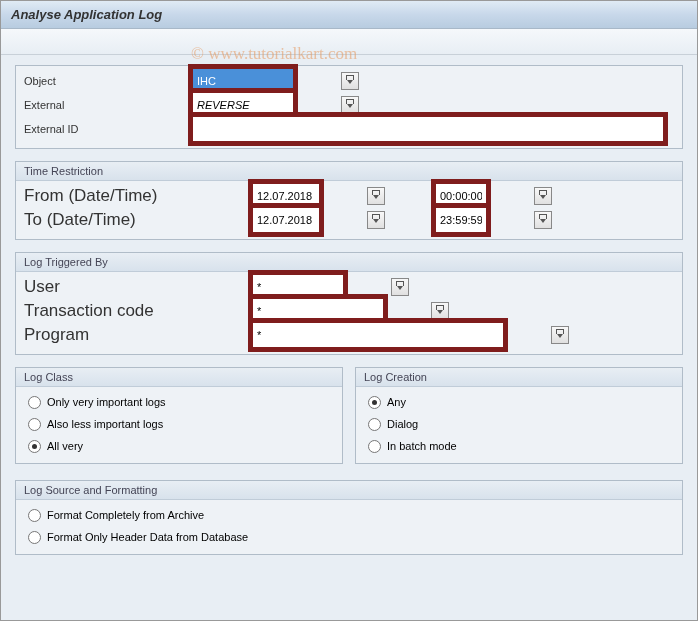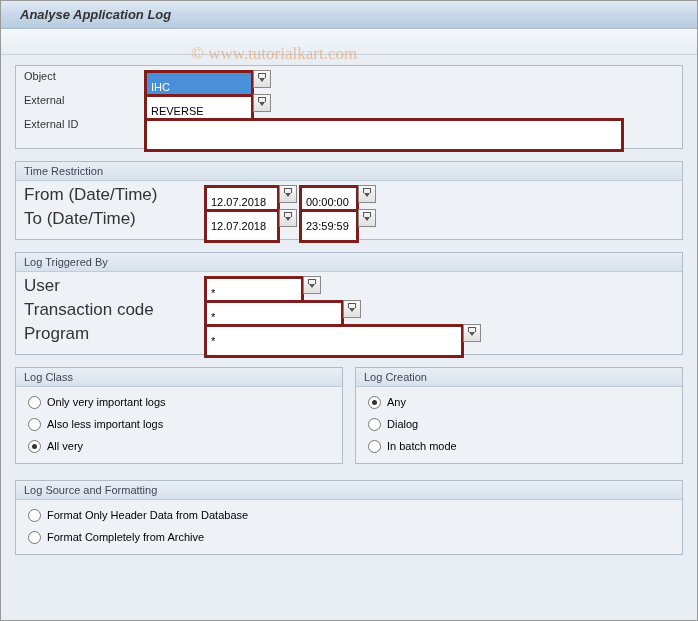--- a/index.html
+++ b/index.html
@@ -7,54 +7,55 @@
       font-family: Arial, sans-serif;
       font-size: 11px;
       background: #e8eef4;
       width: 698px;
       height: 621px;
       position: relative;
       border: 1px solid #999;
     }
     .title-bar {
       background: linear-gradient(to bottom, #e0ebf5 0%, #c8d8ea 50%, #b8cce0 100%);
-      padding: 6px 19px;
+      padding: 6px 10px;
       font-size: 13px;
       font-style: italic;
       font-weight: bold;
       color: #333;
       border-bottom: 1px solid #a8b8c8;
     }
     .toolbar-strip {
       background: linear-gradient(to bottom, #f5f8fb 0%, #e8eef4 100%);
       height: 26px;
       border-bottom: 1px solid #c8d0d8;
     }
     .content {
       padding: 10px 14px;
     }
     .field-row {
       display: flex;
-      align-items: flex-start;
+      align-items: center;
       margin-bottom: 2px;
       height: 22px;
+      gap: 44px;
     }
     .field-label {
       width: 120px;
       color: #333;
       font-size: 11px;
     }
     .field-label-wide {
       width: 180px;
       color: #333;
       font-size: 17px;
     }
     .input-field {
       background: #fff;
-      border: 3px solid #7f1d1d;
+      border: 5px solid #7f1d1d;
       height: 34px;
       padding: 1px 4px;
       font-size: 11px;
       font-family: Arial, sans-serif;
     }
     .input-selected {
       background: #4a90d9;
       color: #fff;
     }
     .f4-button {
@@ -169,21 +170,21 @@
   <div class="top-fields">
     <div class="field-row">
       <span class="field-label">Object</span>
       <input class="input-field input-selected" style="width: 110px;" value="IHC">
       <span class="f4-button">
           <span class="f4-icon"></span>
         </span>
     </div>
     <div class="field-row">
       <span class="field-label">External</span>
-      <input class="input-field" style="width: 110px;" value="REVERSE">
+      <input class="input-field" style="width: 110px; font-style: italic;" value="REVERSE">
       <span class="f4-button">
           <span class="f4-icon"></span>
         </span>
     </div>
     <div class="field-row">
       <span class="field-label">External ID</span>
       <input class="input-field" style="width: 480px;" value="">
     </div>
   </div>
 
@@ -278,22 +279,22 @@
         </div>
       </div>
     </div>
   </div>
 
   <div class="group-box">
     <div class="group-header">Log Source and Formatting</div>
     <div class="group-body">
       <div class="radio-row">
         <span class="radio"></span>
-        <span>Format Only Header Data from Database</span>
+        <span>Format Completely from Archive</span>
       </div>
       <div class="radio-row">
         <span class="radio"></span>
-        <span>Format Completely from Archive</span>
+        <span>Format Only Header Data from Database</span>
       </div>
     </div>
   </div>
 
 </div>
 
 </body></html>

